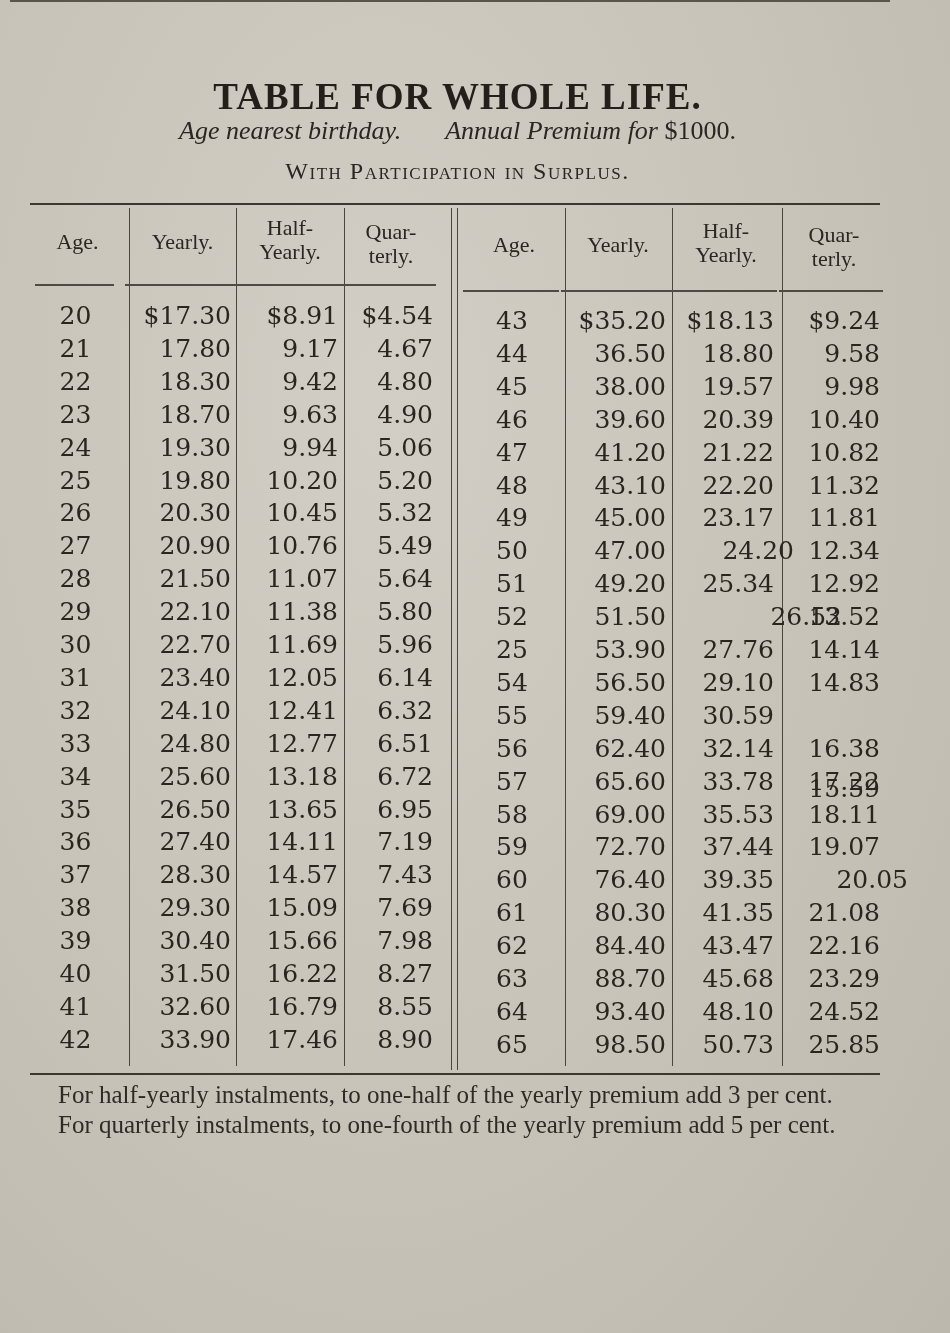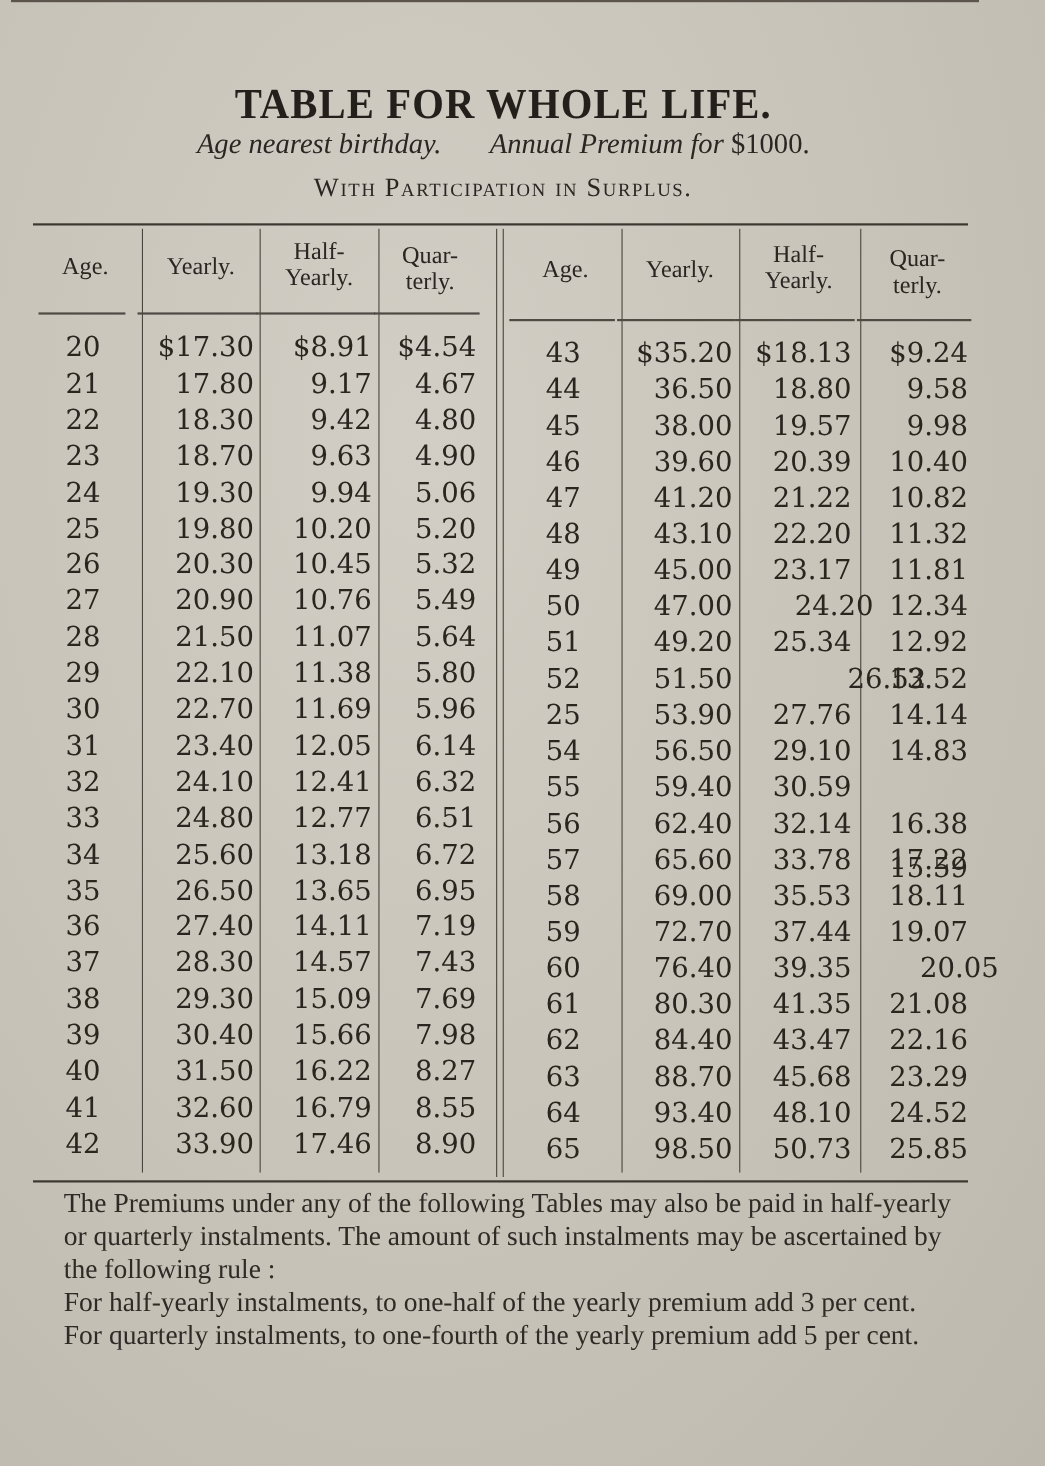--- a/index.html
+++ b/index.html
@@ -392,17 +392,16 @@
         <div class="row-cell age" style="left: 468px; width: 88px; top: 1028.8px;">65</div>
         <div class="row-cell num" style="left: 566px; width: 100px; top: 1028.8px;">98.50</div>
         <div class="row-cell num" style="left: 674px; width: 100px; top: 1028.8px;">50.73</div>
         <div class="row-cell num" style="left: 784px; width: 96px; top: 1028.8px;">25.85</div>
       </div>
     </div>
 
   <div class="thick-rule rule-bottom"></div>
 
   <div class="footnote" style="top:1080px;">
-    <p style="text-indent:0;">The Premiums under any of the following Tables may also be paid in half-yearly or quarterly instalments. The amount of such instalments may be ascertained by the following rule :</p>
     <p>For half-yearly instalments, to one-half of the yearly premium add 3 per cent.</p>
     <p>For quarterly instalments, to one-fourth of the yearly premium add 5 per cent.</p>
   </div>
 </div>
 
 </body></html>

